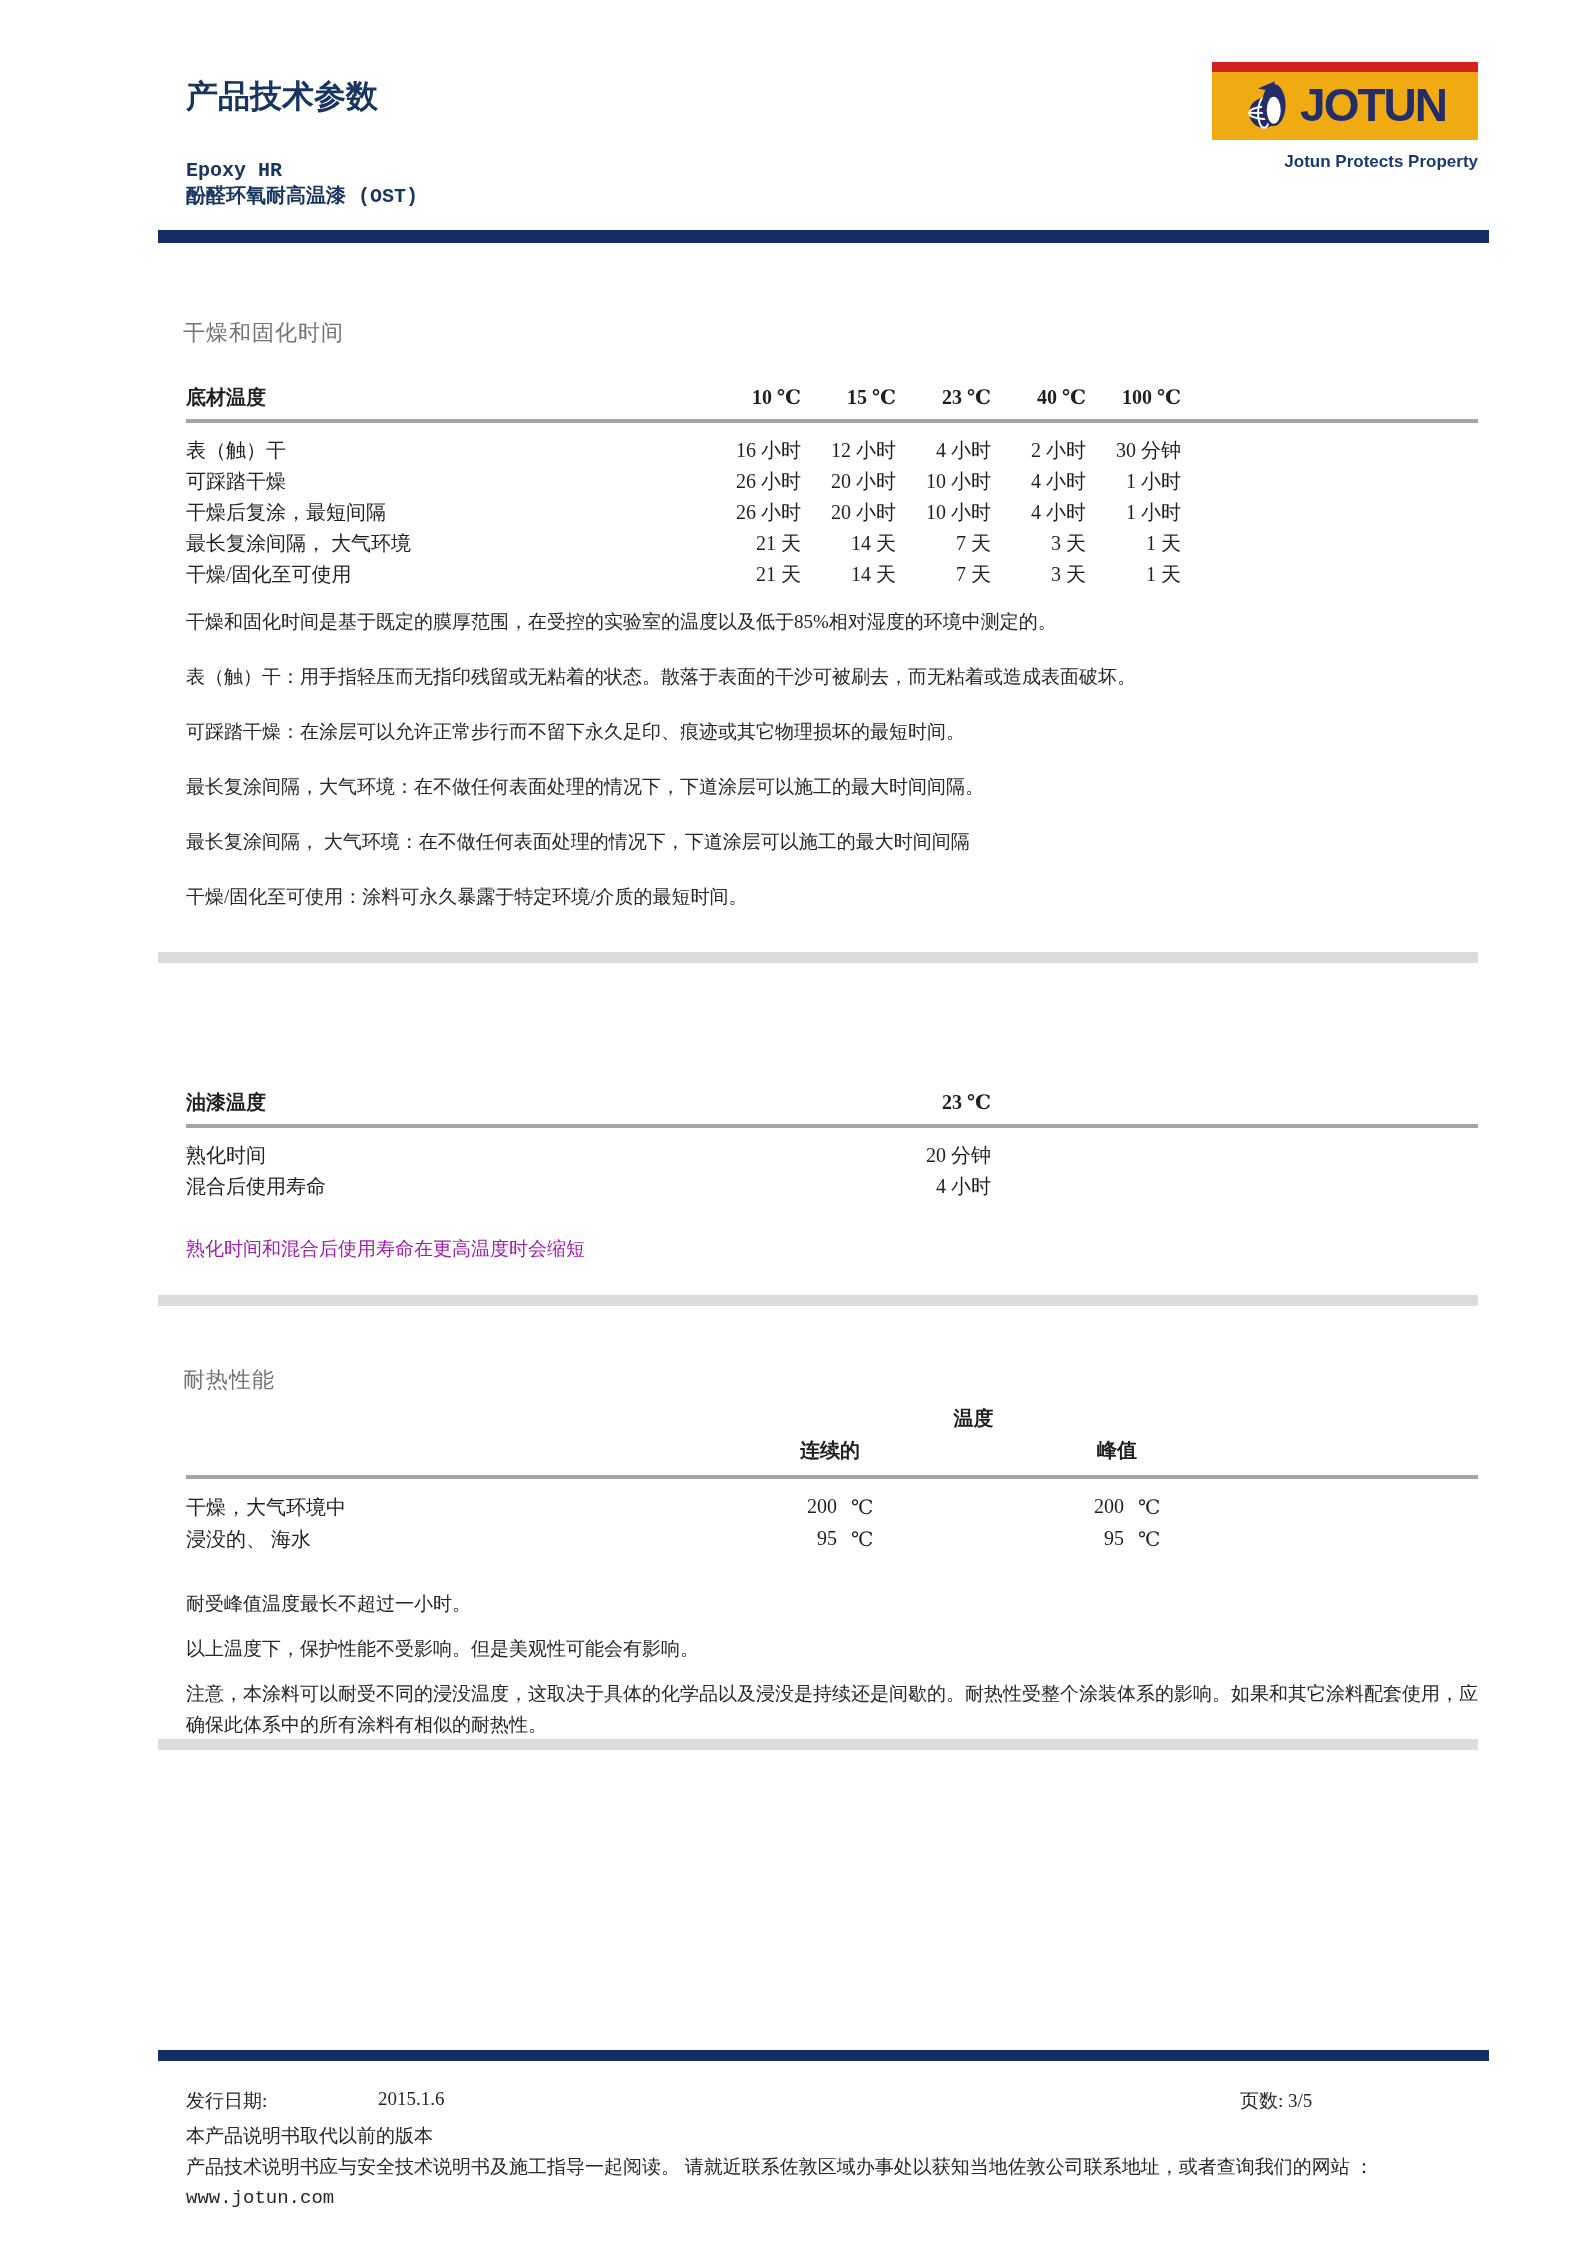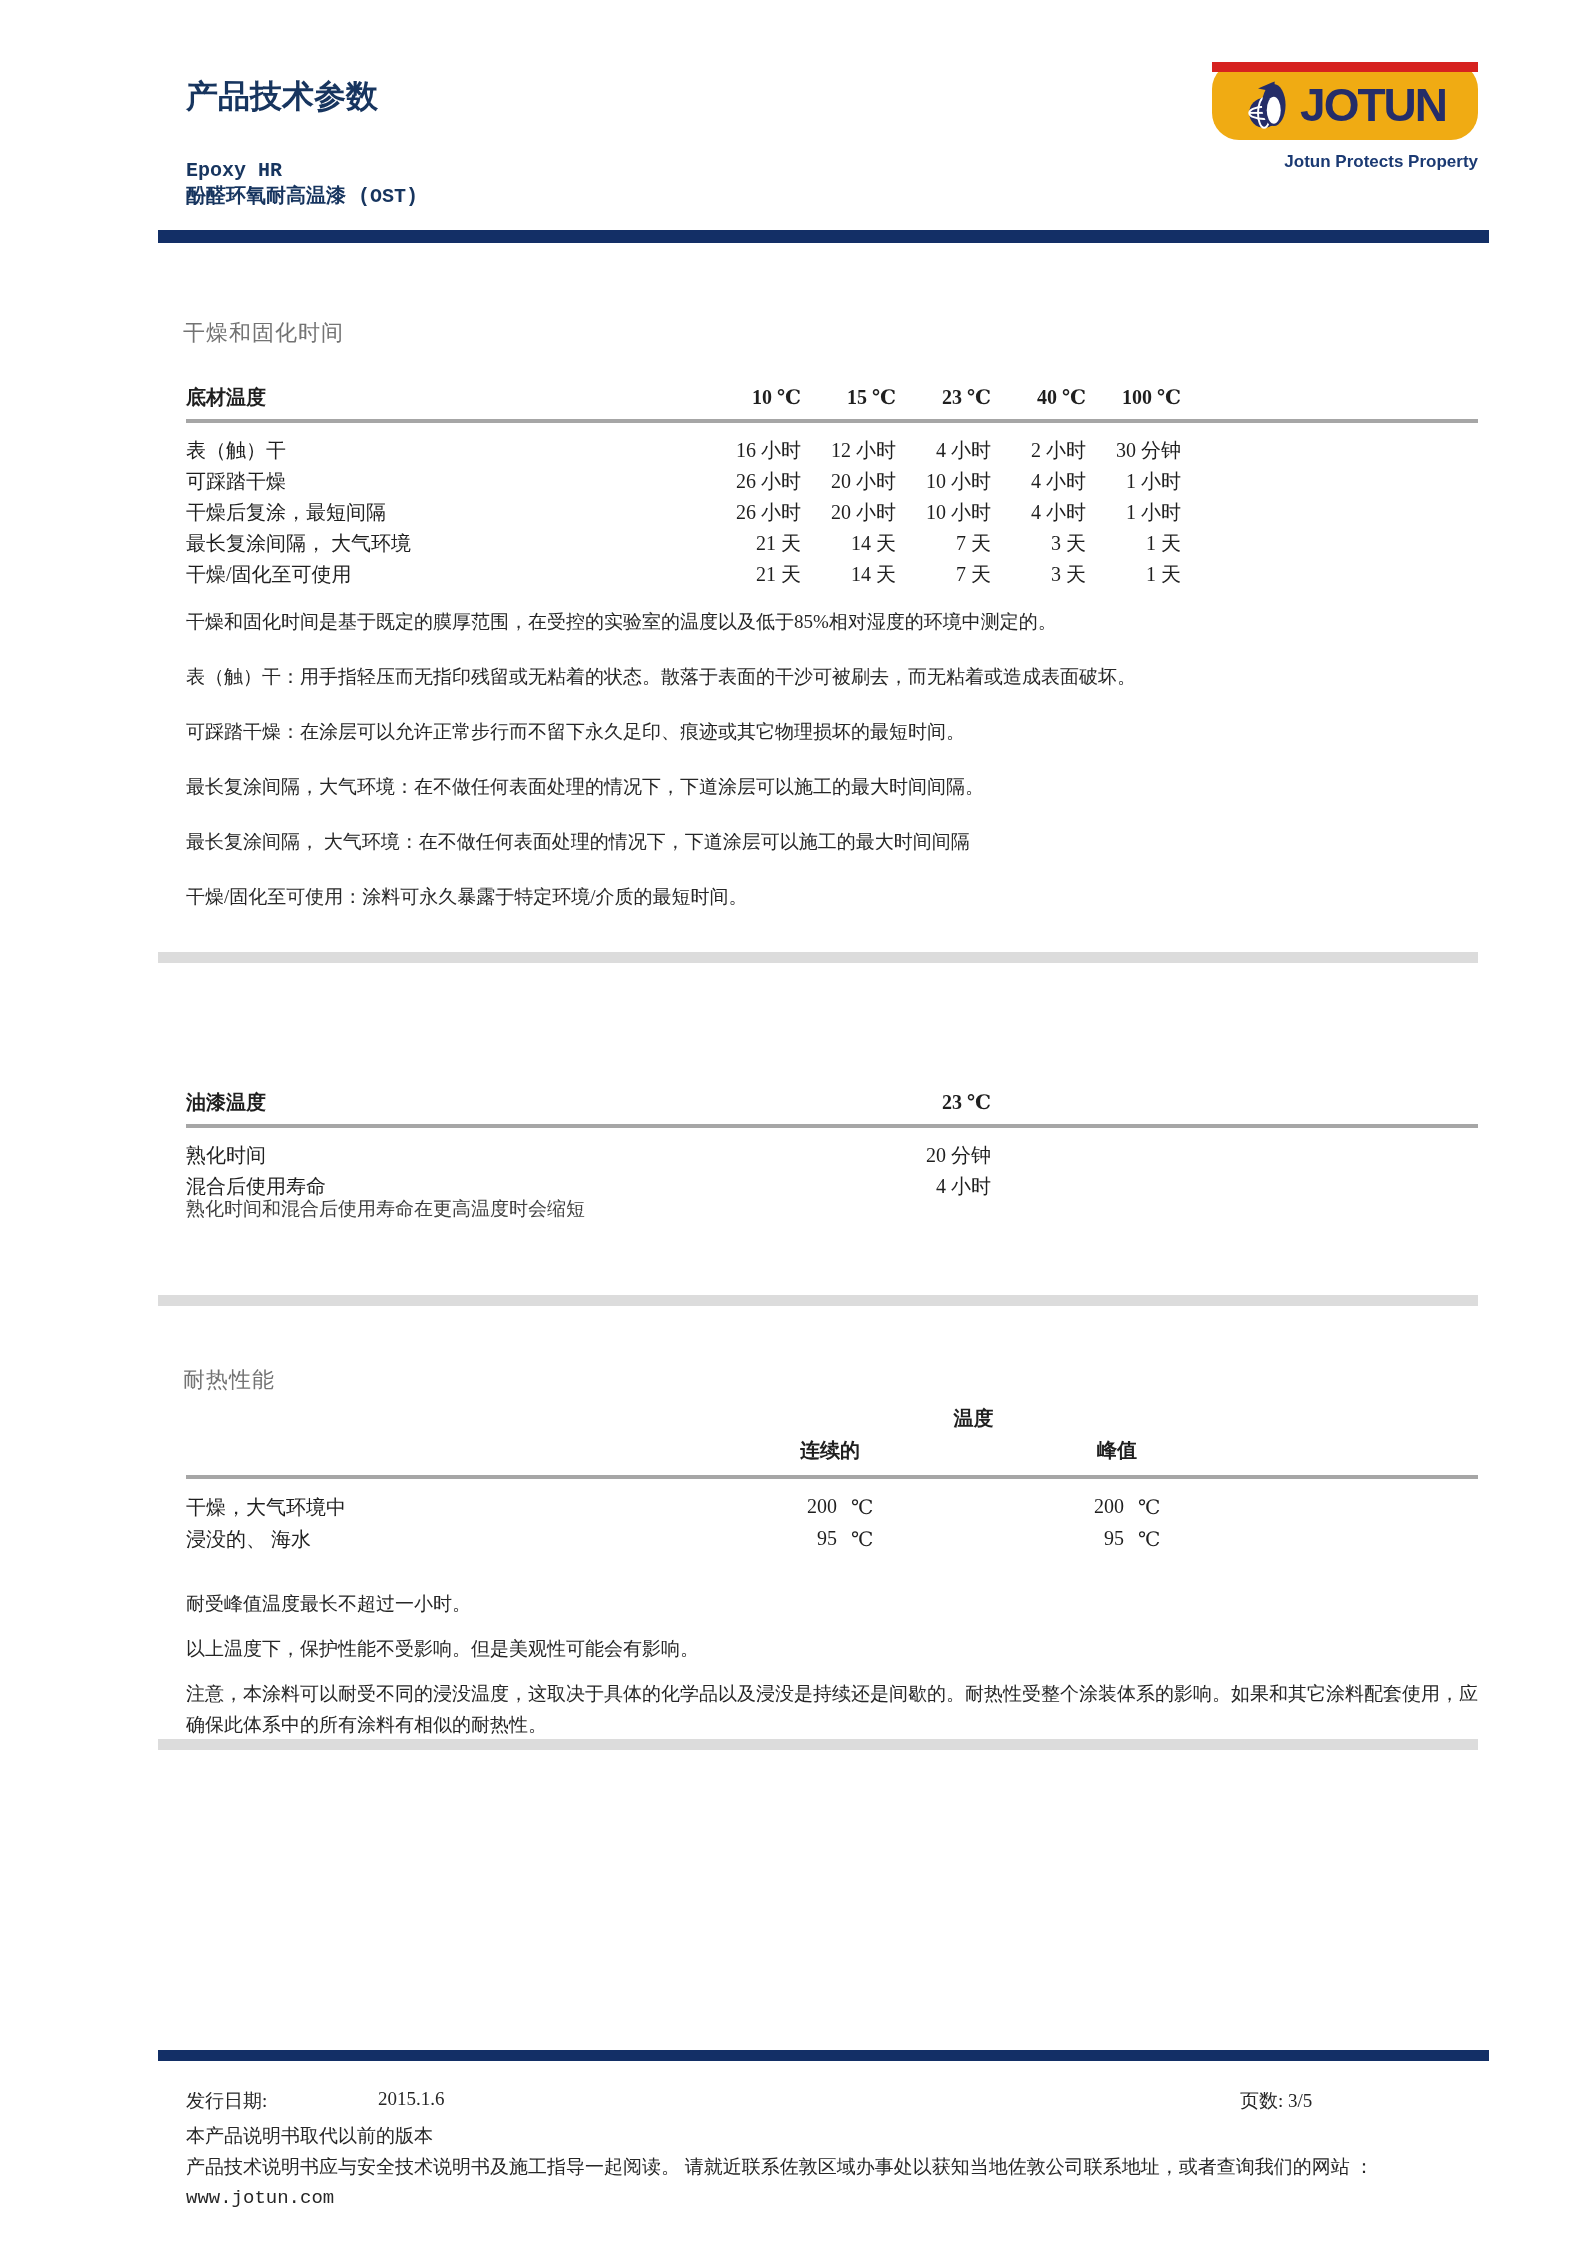--- a/index.html
+++ b/index.html
@@ -4,21 +4,21 @@
 <style>
   html,body{margin:0;padding:0;background:#ffffff;}
   .page{
     position:relative;width:1586px;height:2245px;background:#ffffff;overflow:hidden;
     color:#1f1f1f;font-family:"Liberation Serif","DejaVu Serif",serif;
   }
   
   .doc-title{position:absolute;left:186px;top:54px;font-size:32px;font-weight:bold;color:#17355f;}
   .product-block{position:absolute;left:186px;top:118px;font-size:20px;font-weight:bold;color:#17355f;line-height:26px;font-family:"Liberation Mono","DejaVu Sans Mono",serif;margin-top:40px;}
   .logo{position:absolute;left:1212px;top:62px;width:266px;}
-  .logo-box{position:relative;height:78px;background:#f0ab13;display:flex;align-items:center;justify-content:center;gap:5px;border-radius:27px;}
+  .logo-box{position:relative;height:78px;background:#f0ab13;display:flex;align-items:center;justify-content:center;gap:5px;}
   .logo-stripe{position:absolute;top:0;left:0;right:0;height:10px;background:#d6221f;}
   .logo-inner{display:flex;align-items:center;margin-top:8px;}
   .logo-word{font-family:"Liberation Sans","DejaVu Sans",sans-serif;font-weight:bold;font-size:46px;color:#252d68;letter-spacing:-2px;line-height:1;}
   .tagline{margin-top:12px;text-align:right;font-family:"Liberation Sans","DejaVu Sans",sans-serif;font-weight:bold;font-size:17px;color:#1b3a73;}
   .navy-rule{position:absolute;left:158px;width:1331px;background:#132f66;}
   .rule-top{top:230px;height:13px;}
   .rule-footer{top:2050px;height:11px;}
   
   .section-title{position:absolute;left:183px;font-size:22px;color:#737373;font-weight:500;letter-spacing:1px;}
   .st1{top:300px;} .st2{top:1002px;} .st3{top:1347px;text-align:right;}
@@ -42,21 +42,21 @@
   .c-label3{width:554px;}
   .hv-num{width:62px;text-align:right;}
   .hv-unit{width:34px;text-align:left;margin-left:14px;}
   .t-row.heads{height:34px;}
   .t-row.group{height:30px;}
   .t-row.r3{height:32px;}
   
   .notes{position:absolute;left:186px;width:1262px;}
   .n1{top:612px;}
   .notes p{margin:0 0 35px;font-size:19px;line-height:20px;color:#262626;}
-  .single-note{position:absolute;left:186px;top:1196px;font-size:19px;color:#404040;}
+  .single-note{position:absolute;left:186px;top:1236px;font-size:19px;color:#a21caf;}
   .heat-notes{position:absolute;left:186px;top:1588px;width:1300px;}
   .heat-notes p{margin:0 0 14px;font-size:19px;line-height:31px;color:#262626;}
   
   .f-abs{position:absolute;font-size:19px;color:#262626;}
   .f-date-label{left:186px;top:2088px;}
   .f-date-value{left:378px;top:2088px;}
   .f-page{left:1240px;top:2088px;}
   .footer-lines{position:absolute;left:186px;top:2126px;width:1300px;}
   .footer-lines p{margin:0 0 11px;font-size:19px;line-height:20px;color:#262626;}
   .website{font-family:"Liberation Mono","DejaVu Sans Mono",monospace;font-size:18px;}

